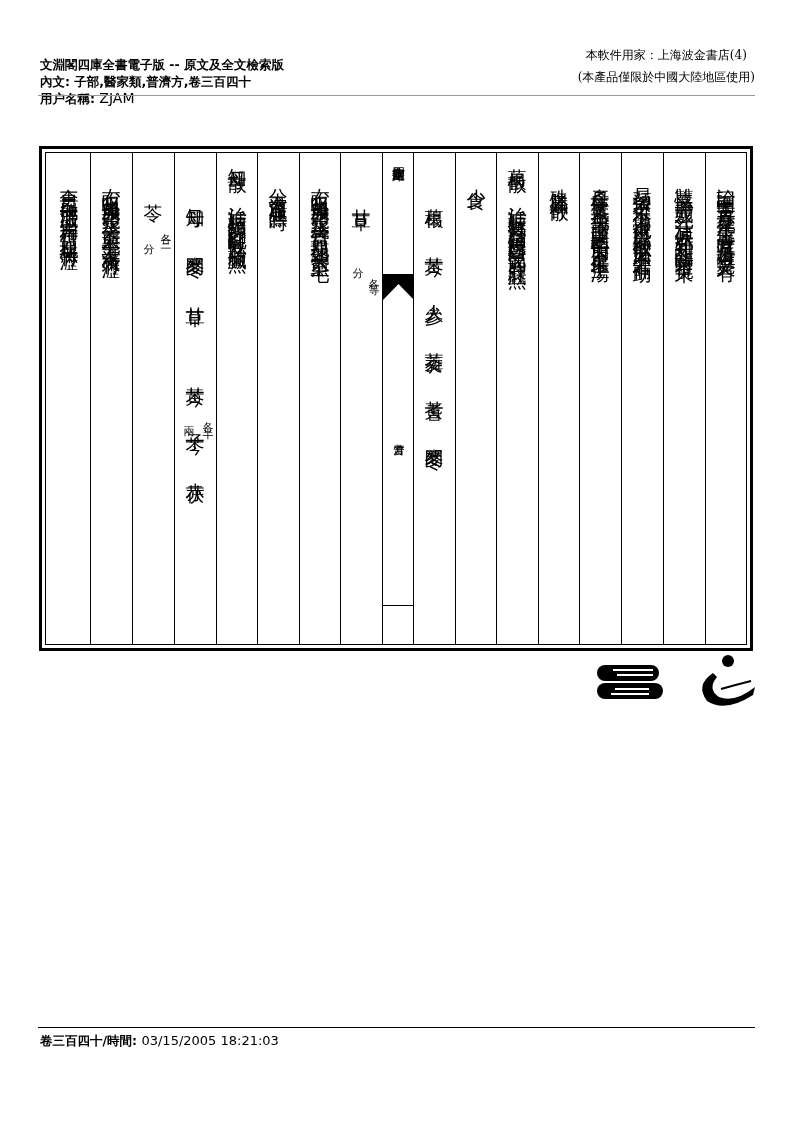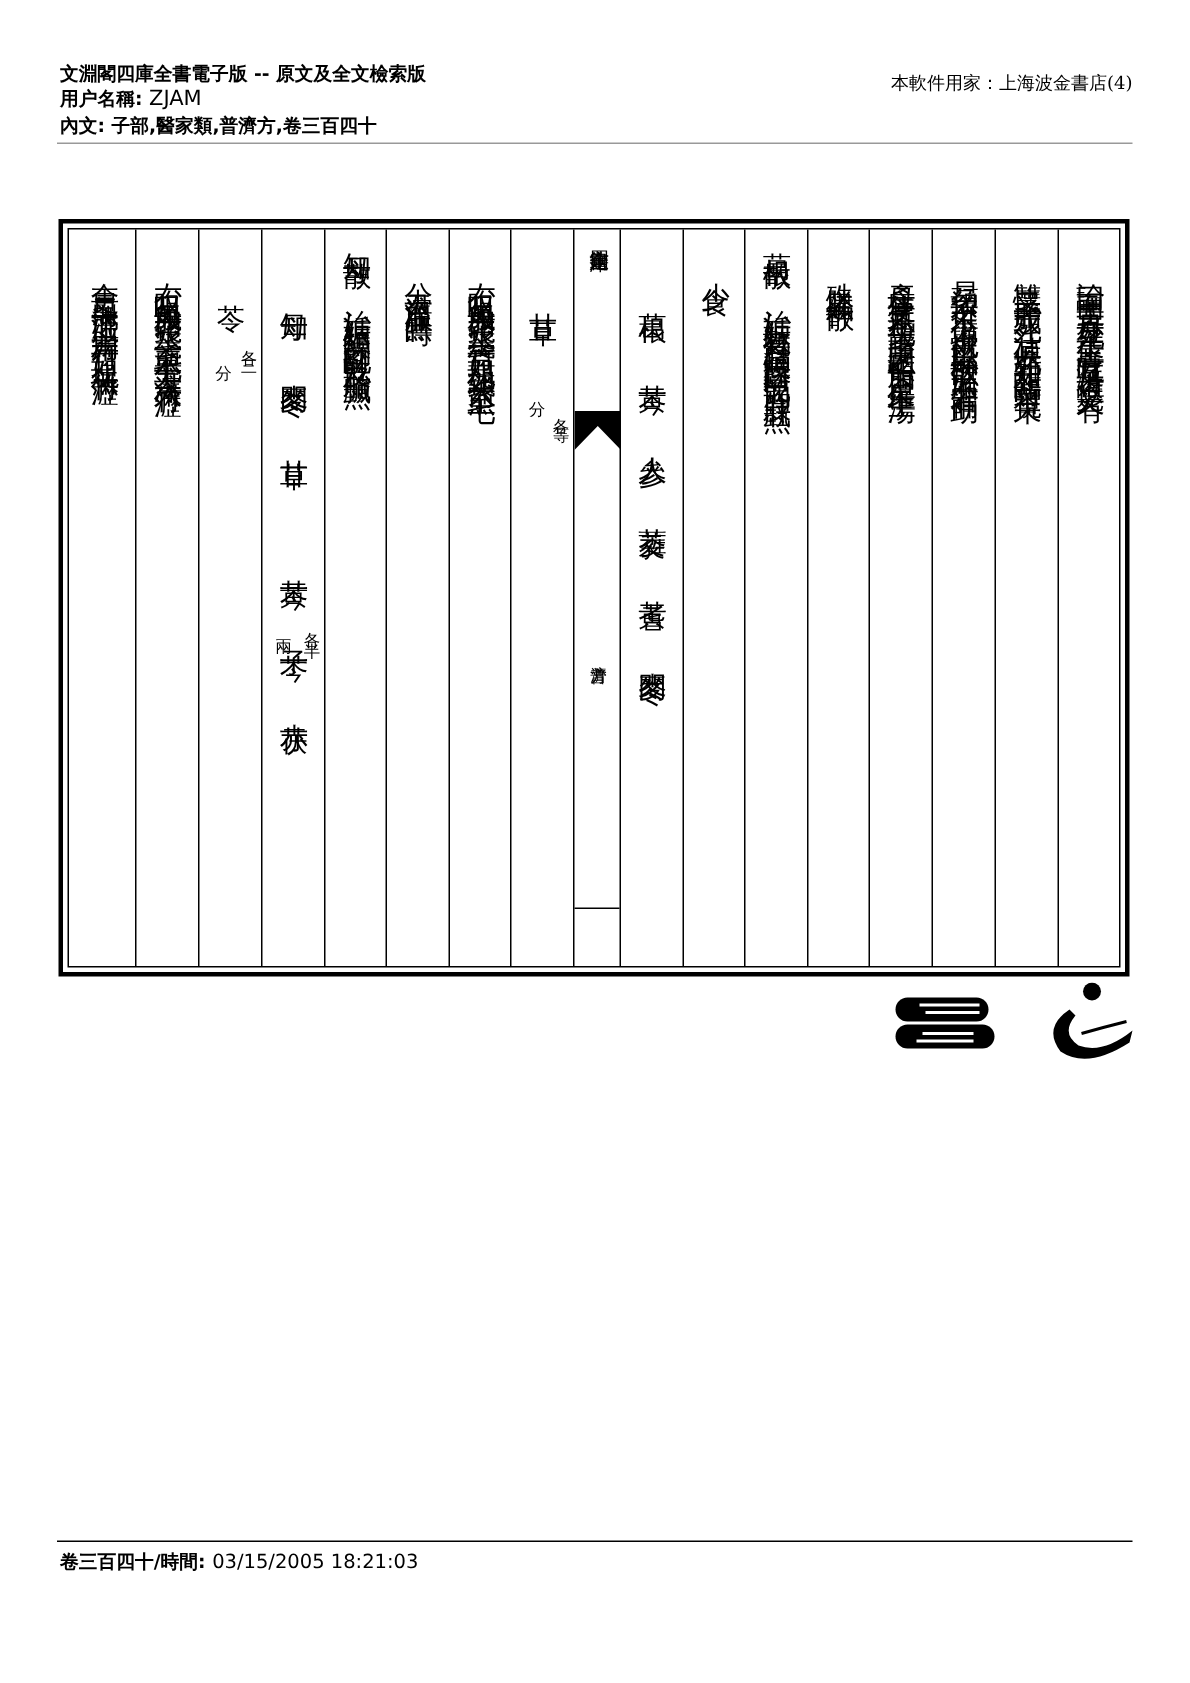--- a/index.html
+++ b/index.html
@@ -1,19 +1,19 @@
 <!DOCTYPE html>
 <html><head>
 <meta charset="utf-8">
 <style>
   html, body { margin:0; padding:0; background:#ffffff; }
   body { width:793px; height:1122px; position:relative; overflow:hidden;
          font-family:"DejaVu Serif", "Liberation Serif", serif; color:#000; }
 
-  .hdr-left { position:absolute; left:40px; top:40px; font-family:"DejaVu Sans", "Liberation Sans", sans-serif;
+  .hdr-left { position:absolute; left:40px; top:56px; font-family:"DejaVu Sans", "Liberation Sans", sans-serif;
               font-weight:bold; font-size:12.5px; line-height:17px; }
   .hdr-left .user-val { font-weight:normal; font-size:14px; }
   .hdr-right { position:absolute; right:38px; top:44px; font-size:12px; line-height:22px; text-align:center; }
   .hdr-rule { position:absolute; left:38px; right:38px; top:95px; height:1px; background:#999; }
 
   .frame-outer { position:absolute; left:39px; top:146px; width:714px; height:505px;
                  border:3px solid #000; box-sizing:border-box; }
   .frame-inner { position:absolute; left:3px; top:3px; right:3px; bottom:3px; border:1px solid #000;
                  display:flex; flex-direction:row-reverse; }
   .col { position:relative; border-left:1px solid #000; box-sizing:border-box; height:100%; }
@@ -38,30 +38,31 @@
   .ftr { position:absolute; left:40px; top:1032px; font-family:"DejaVu Sans", "Liberation Sans", sans-serif;
          font-weight:bold; font-size:12.5px; line-height:17px; }
   .ftr .v { font-weight:normal; font-size:13px; }
 </style>
 </head>
 <body>
 
 <div class="hdr-left">
   <div>文淵閣四庫全書電子版 -- 原文及全文檢索版</div>
   <div>
+    <span>內文:</span>
+    <span>子部,醫家類,普濟方,卷三百四十</span>
+  </div>
+  <div>
     <span>用户名稱:</span>
     <span class="user-val">ZJAM</span>
-  </div>
-  <div>
-    <span>內文:</span>
-    <span>子部,醫家類,普濟方,卷三百四十</span>
   </div>
 </div>
 <div class="hdr-right">
   <div>本軟件用家：上海波金書店(4)</div>
+  <div>(本產品僅限於中國大陸地區使用)</div>
 </div>
 <div class="hdr-rule"></div>
 
 <div class="frame-outer">
   <div class="frame-inner">
 
     <div class="col" style="width:41px">
       <div class="col-text">論曰面青舌赤母死子生唇青吐涎子母俱斃又有</div>
     </div>
     <div class="col" style="width:42px">

